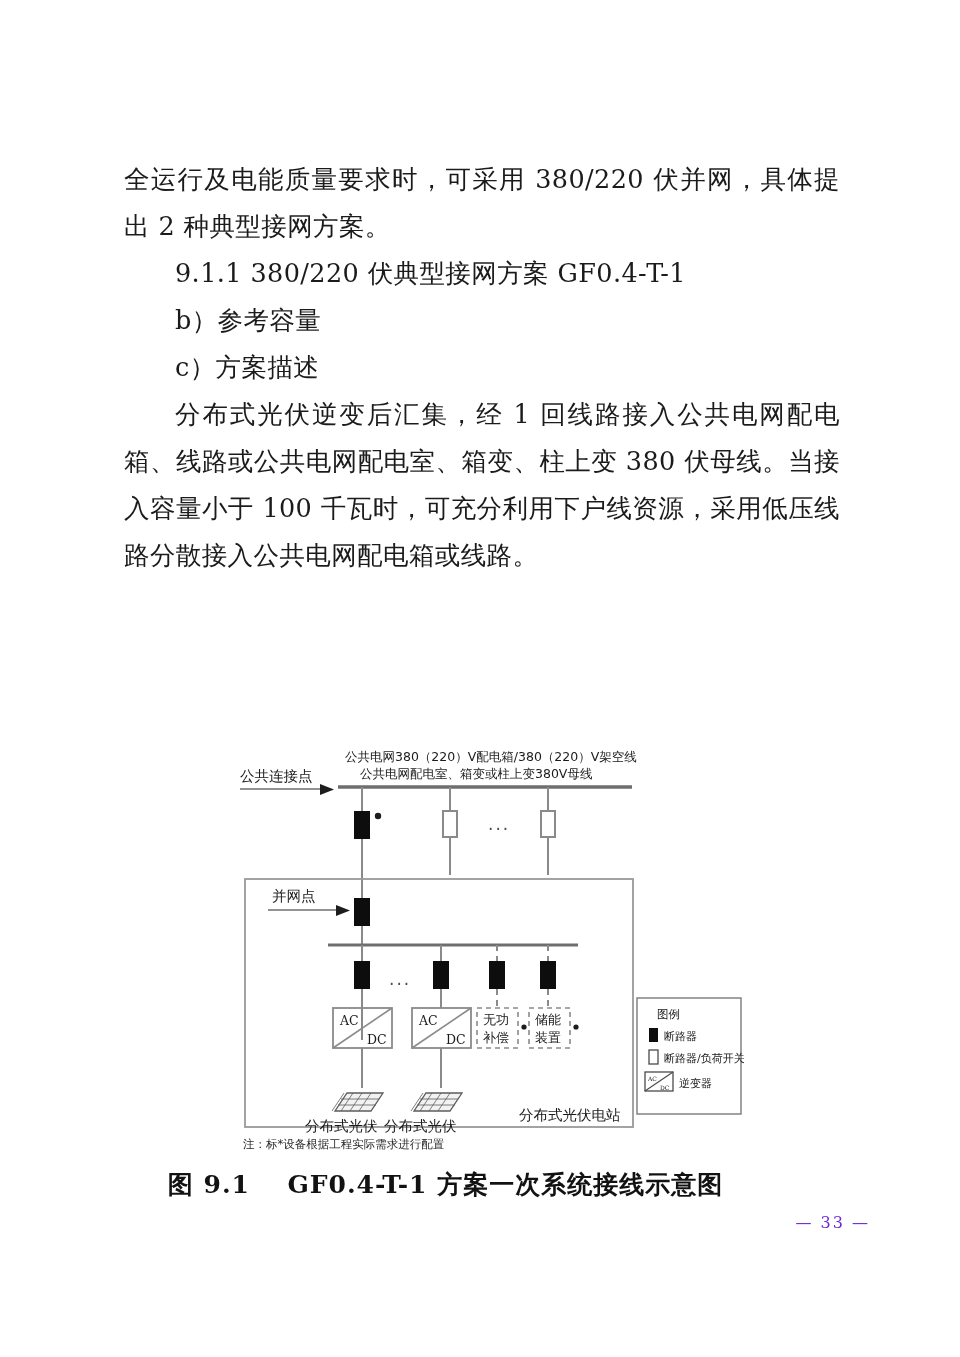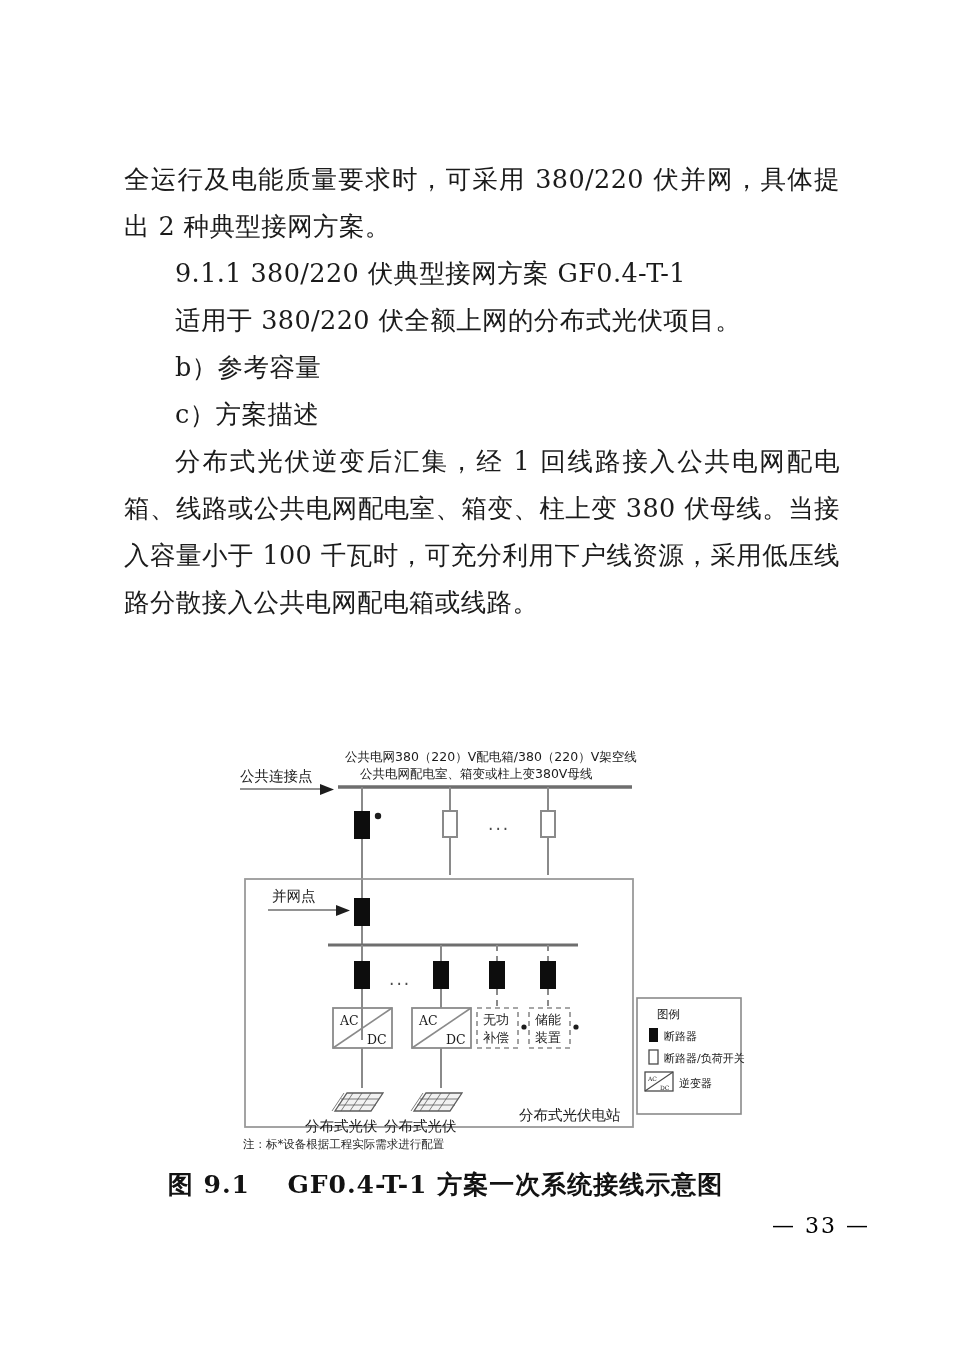--- a/index.html
+++ b/index.html
@@ -60,34 +60,33 @@
     color: #121212;
   }
   .caption .csp { display: inline-block; width: 18px; }
 
   .pagenum {
     position: absolute;
     left: 0;
     top: 1213px;
     width: 870px;
     text-align: right;
-    font-size: 22px;
-    color: #000000;
+    font-size: 16px;
+    color: #6d28d9;
     letter-spacing: 2px;
   }
 </style>
 </head>
 <body>
 
 <div class="page">
 
   <div class="textblock">
     <p class="para">全运行及电能质量要求时，可采用 380/220 伏并网，具体提出 2 种典型接网方案。</p>
     <p class="para indent">9.1.1 380/220 伏典型接网方案 GF0.4-T-1</p>
-    <p class="para indent">适用于 380/220 伏全额上网的分布式光伏项目。</p>
     <p class="para indent">b）参考容量</p>
     <p class="para indent">c）方案描述</p>
     <p class="para indent">分布式光伏逆变后汇集，经 1 回线路接入公共电网配电箱、线路或公共电网配电室、箱变、柱上变 380 伏母线。当接入容量小于 100 千瓦时，可充分利用下户线资源，采用低压线路分散接入公共电网配电箱或线路。</p>
   </div>
 
   <div class="figure">
     <svg class="fig-svg" width="960" height="480" viewBox="0 0 960 480">
 
       <text x="345" y="21" font-family="'DejaVu Sans','Liberation Sans',sans-serif" font-size="12.5" fill="#1b1b1b">公共电网380（220）V配电箱/380（220）V架空线</text>
       <text x="360" y="38" font-family="'DejaVu Sans','Liberation Sans',sans-serif" font-size="12.5" fill="#1b1b1b">公共电网配电室、箱变或柱上变380V母线</text>

